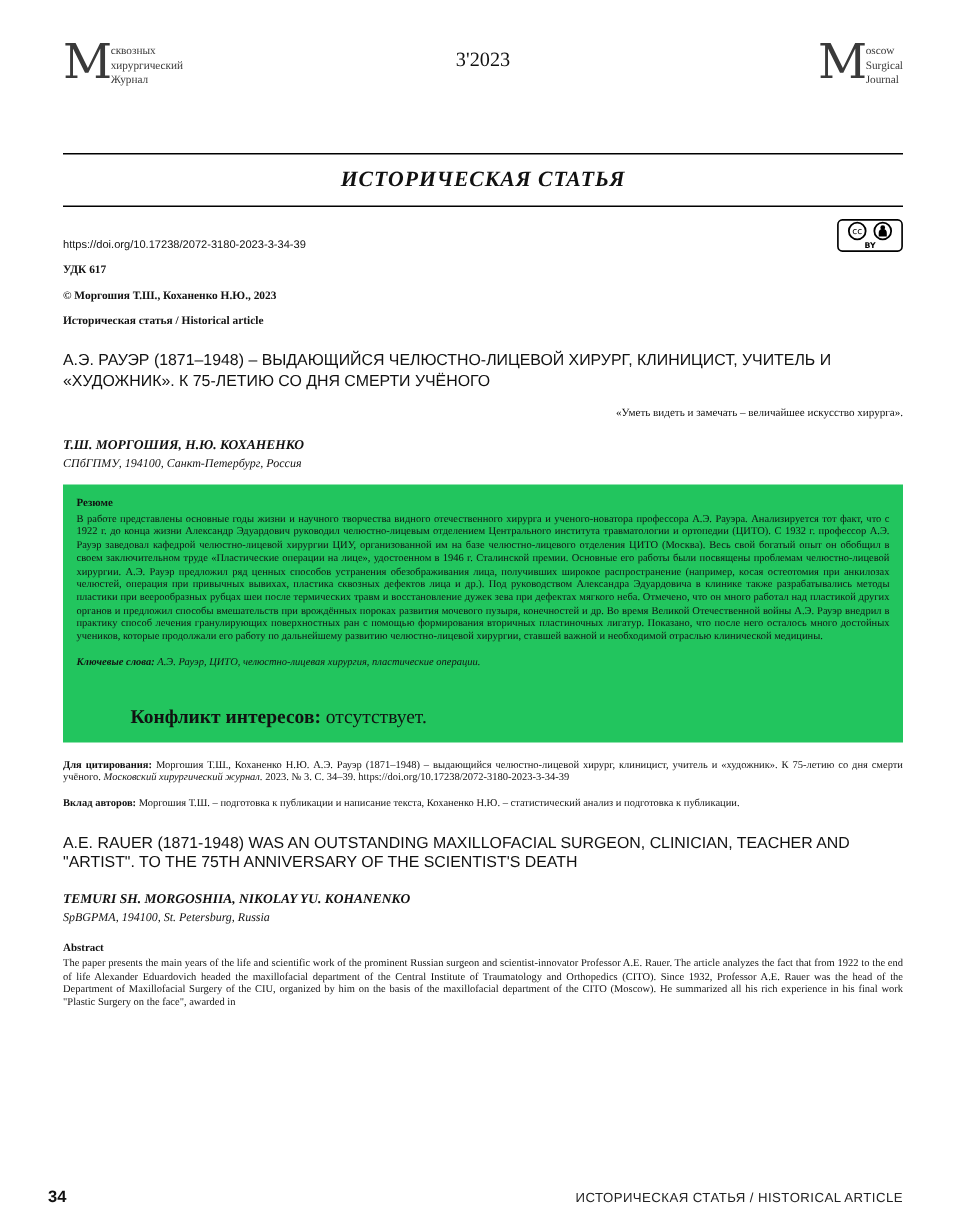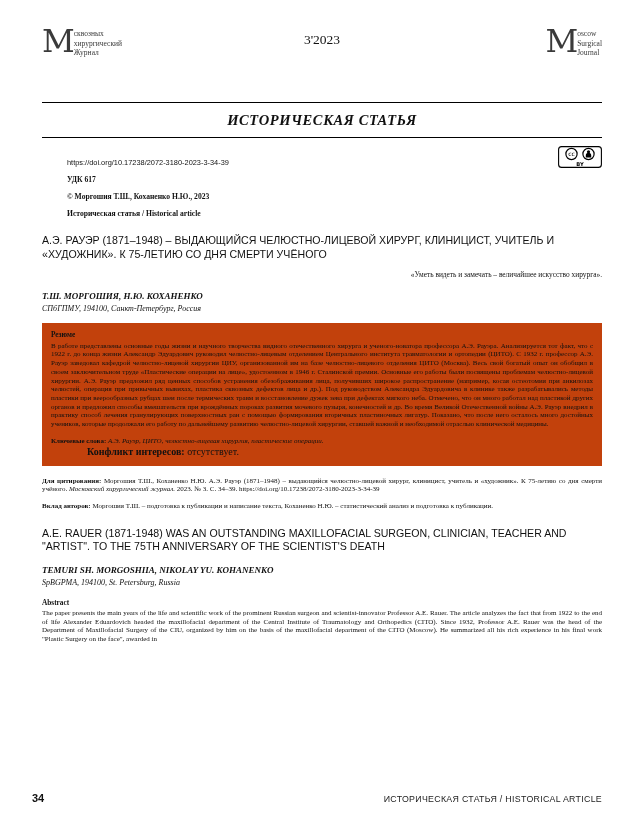--- a/index.html
+++ b/index.html
@@ -23,43 +23,43 @@
   .big-m { font-family:"DejaVu Serif", serif; font-size:32px; line-height:34px; }
   .logo-lines { display:flex; flex-direction:column; font-size:7.5px; line-height:9.5px; padding-top:5px; margin-left:-1px; }
   .issue { position:absolute; left:0; right:0; top:8px; text-align:center; font-size:13.5px; }
 
   
   .banner { margin-top:24px; border-top:1.3px solid #000; border-bottom:1.3px solid #000; padding:8px 0; text-align:center; }
   .banner-text { font-size:14.5px; font-weight:bold; font-style:italic; letter-spacing:0.6px; }
 
   
   .meta { position:relative; margin-top:20px; }
-  .meta-line { font-size:7.6px;margin-left:25px; }
+  .meta-line { font-size:7.6px; }
   .meta-line + .meta-line { margin-top:8px; }
   .doi { font-family:"Liberation Sans", sans-serif; font-size:7.4px; }
   .bold { font-weight:bold; }
   .cc-badge { position:absolute; right:0; top:-12px; cursor:pointer; }
 
   
   .title-ru, .title-en { font-family:"Liberation Sans", sans-serif; font-weight:normal; font-size:10.6px; line-height:13.6px; margin-top:16px; }
 
   .epigraph { margin-top:9px; text-align:right; font-size:7.4px; line-height:9.6px; }
   .epigraph .author { font-weight:bold; }
 
   .authors-ru, .authors-en { margin-top:11px; font-weight:bold; font-style:italic; font-size:9px; }
   .affil { margin-top:3px; font-style:italic; font-size:8px; }
 
   
-  .abstract-box { margin-top:10px; background:#c2410c; padding:7px 9px 9px 9px; }
+  .abstract-box { margin-top:10px; background:#22c55e; padding:7px 9px 9px 9px; }
   .abstract-heading { font-weight:bold; font-size:7.3px; margin-bottom:3px; }
   .abstract-text { font-size:7px; line-height:8.7px; text-align:justify; }
   .kw-line { margin-top:8px; font-size:7px; line-height:8.7px; }
-  .kw-label { font-weight:bold; }
+  .kw-label { font-weight:bold; font-style:italic; }
   .kw-text { font-style:italic; }
-  .conflict-line { margin-top:0; font-size:10px;padding-left:36px; }
+  .conflict-line { margin-top:24px; font-size:13px;padding-left:36px; }
   .conflict-label { font-weight:bold; }
 
   
   .citation { margin-top:11px; font-size:7px; line-height:8.7px; text-align:justify; }
   .citation .label { font-weight:bold; }
   .citation .jname { font-style:italic; }
   .contrib { margin-top:8px; }
 
   .abstract-en-heading { margin-top:11px; font-weight:bold; font-size:7.3px; }
   .abstract-en-text { margin-top:2px; font-size:7px; line-height:8.7px; text-align:justify; }

